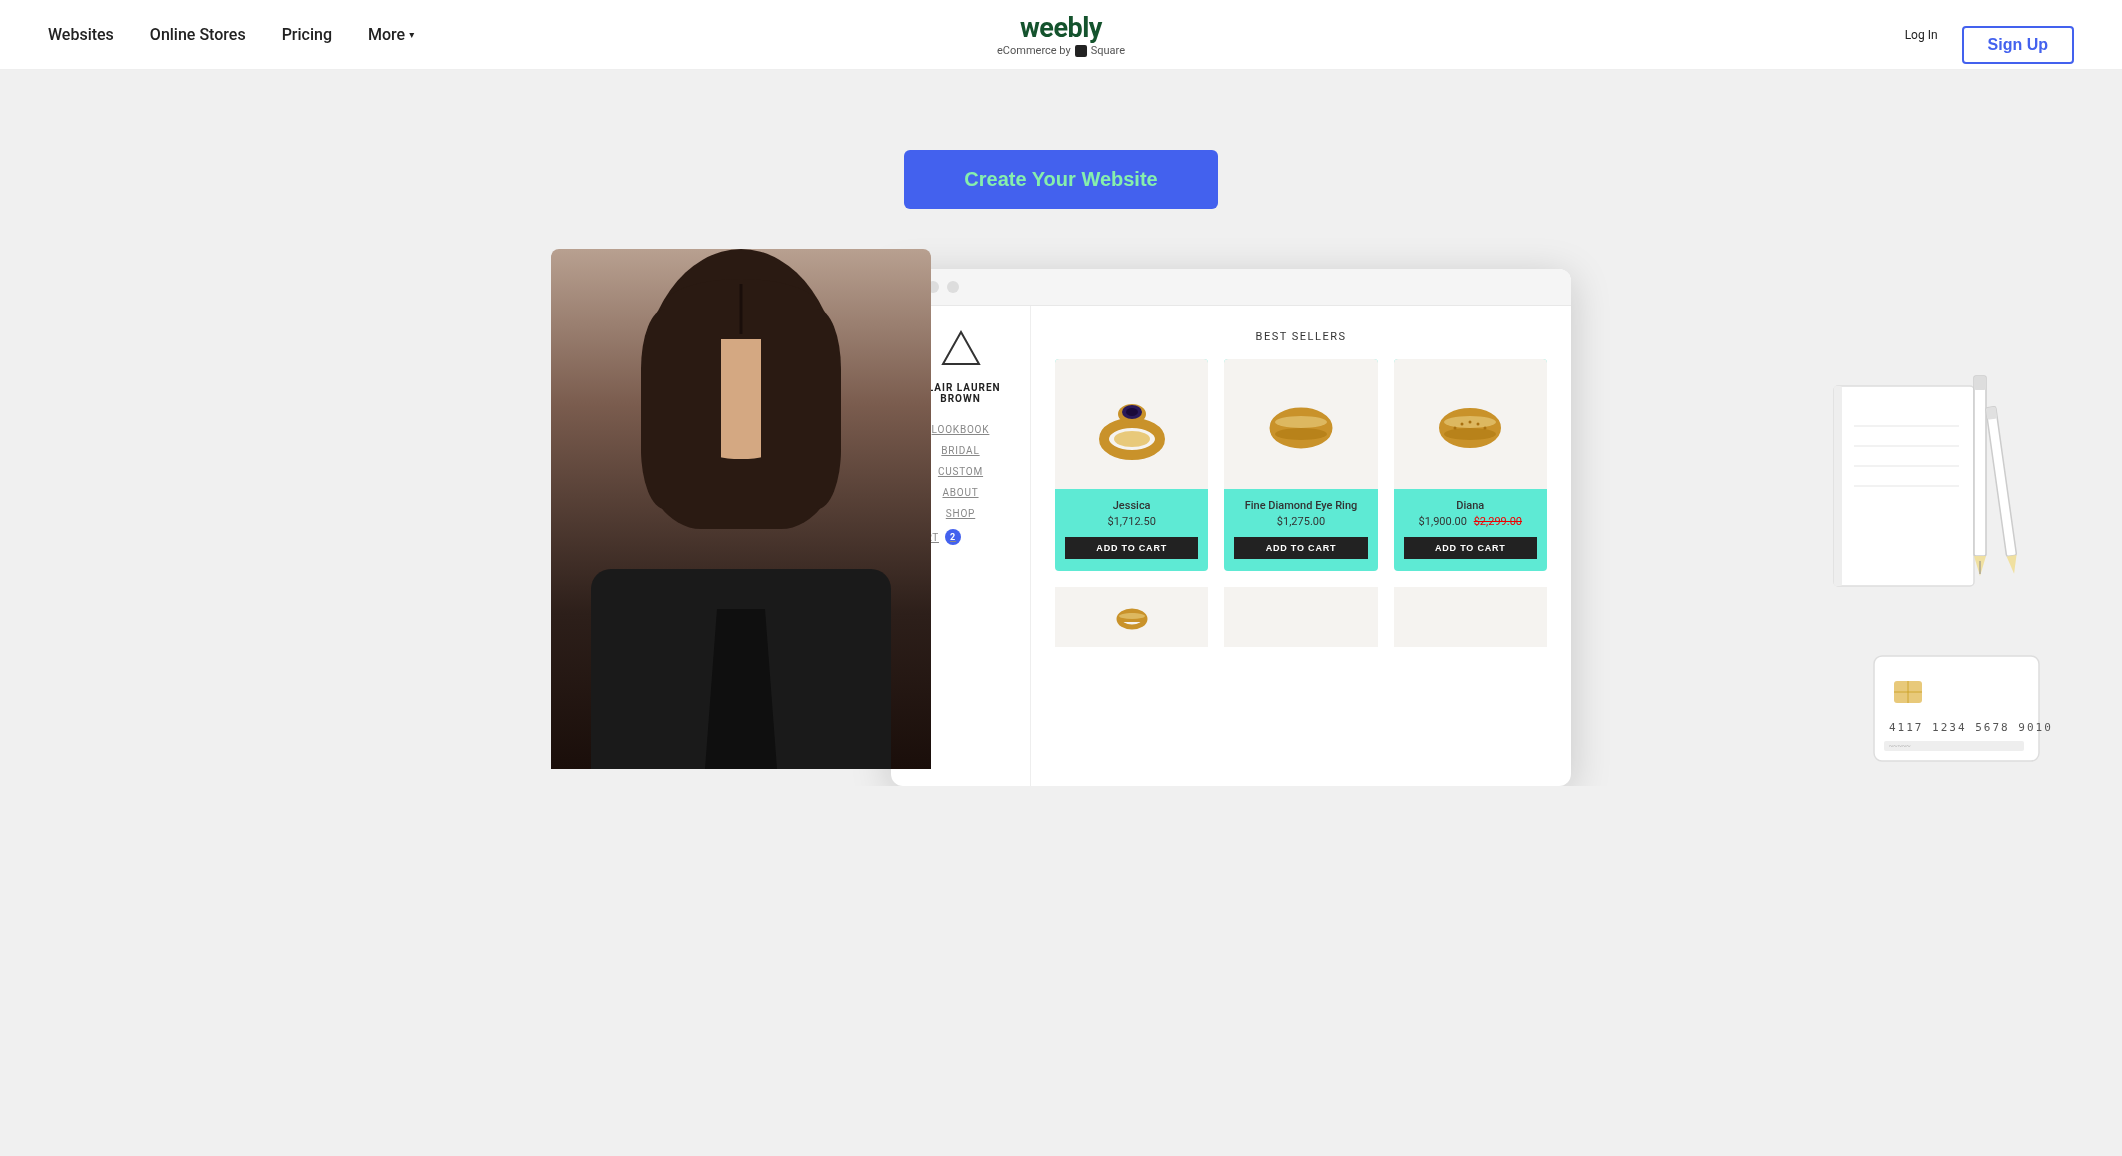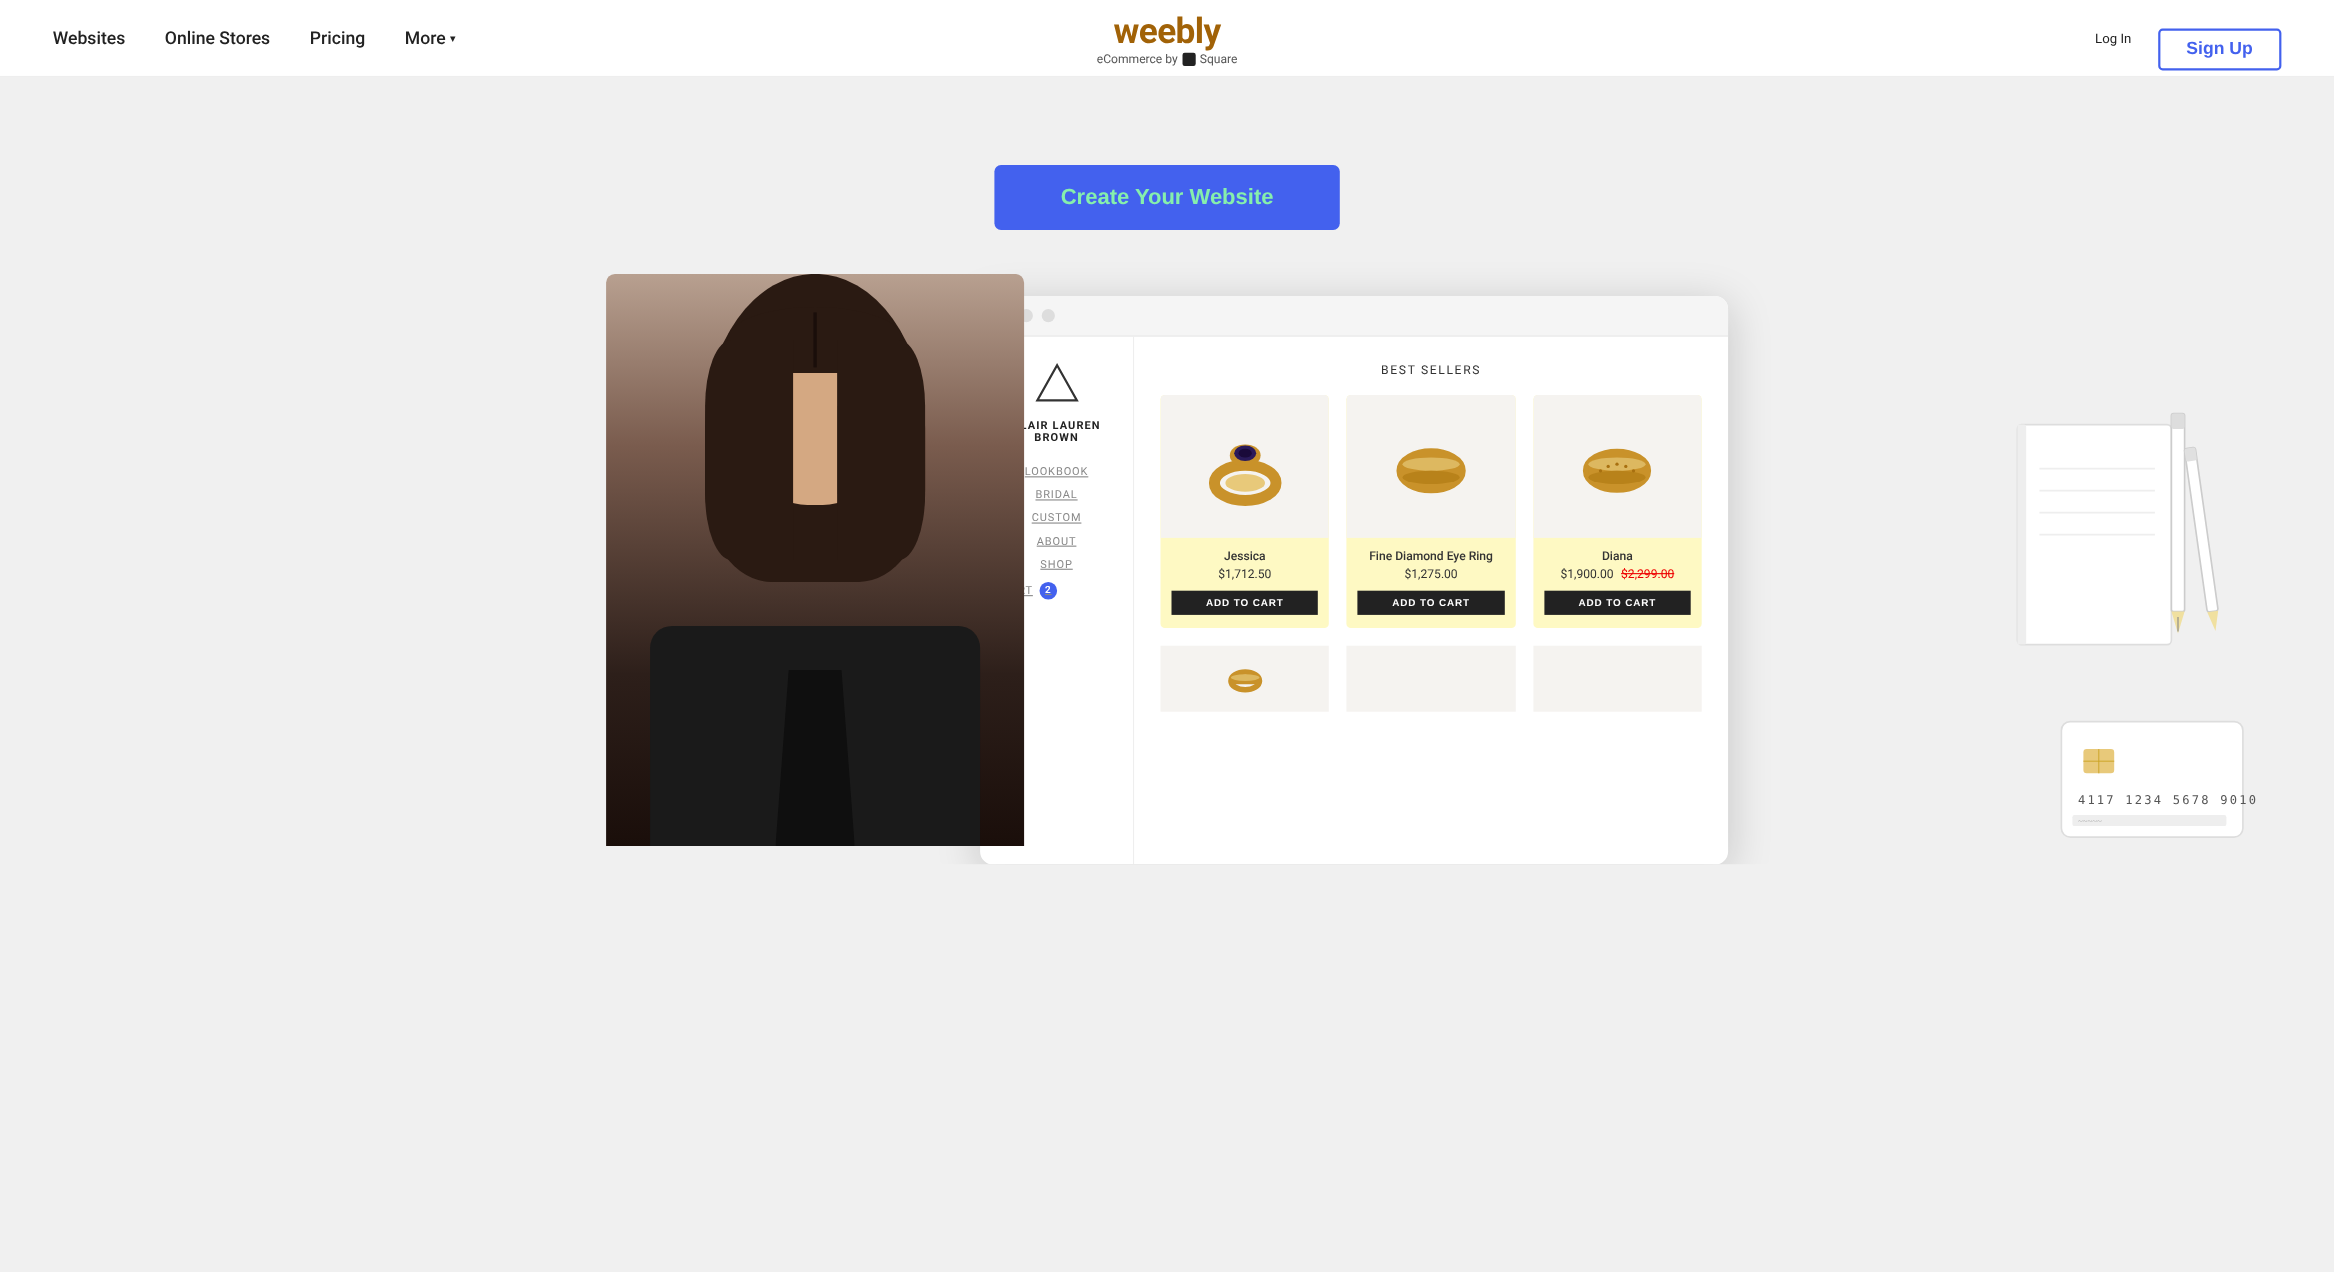--- a/index.html
+++ b/index.html
@@ -42,23 +42,23 @@
     .chevron {
       font-size: 10px;
     }
     .logo-center {
       position: absolute;
       left: 50%;
       transform: translateX(-50%);
       text-align: center;
     }
     .logo-text {
-      font-size: 32px;
+      font-size: 27px;
       font-weight: 700;
-      color: #a16207;
+      color: #14532d;
       letter-spacing: -0.5px;
     }
     .logo-sub {
       font-size: 11px;
       color: #555;
       display: flex;
       align-items: center;
       justify-content: center;
       gap: 4px;
     }
@@ -307,21 +307,21 @@
       color: #333;
       margin-bottom: 16px;
       text-transform: uppercase;
     }
     .products-grid {
       display: grid;
       grid-template-columns: repeat(3, 1fr);
       gap: 16px;
     }
     .product-card {
-      background: #fef9c3;
+      background: #5eead4;
       border-radius: 4px;
       overflow: hidden;
     }
     .product-image {
       width: 100%;
       height: 130px;
       display: flex;
       align-items: center;
       justify-content: center;
       background: #f5f3f0;

